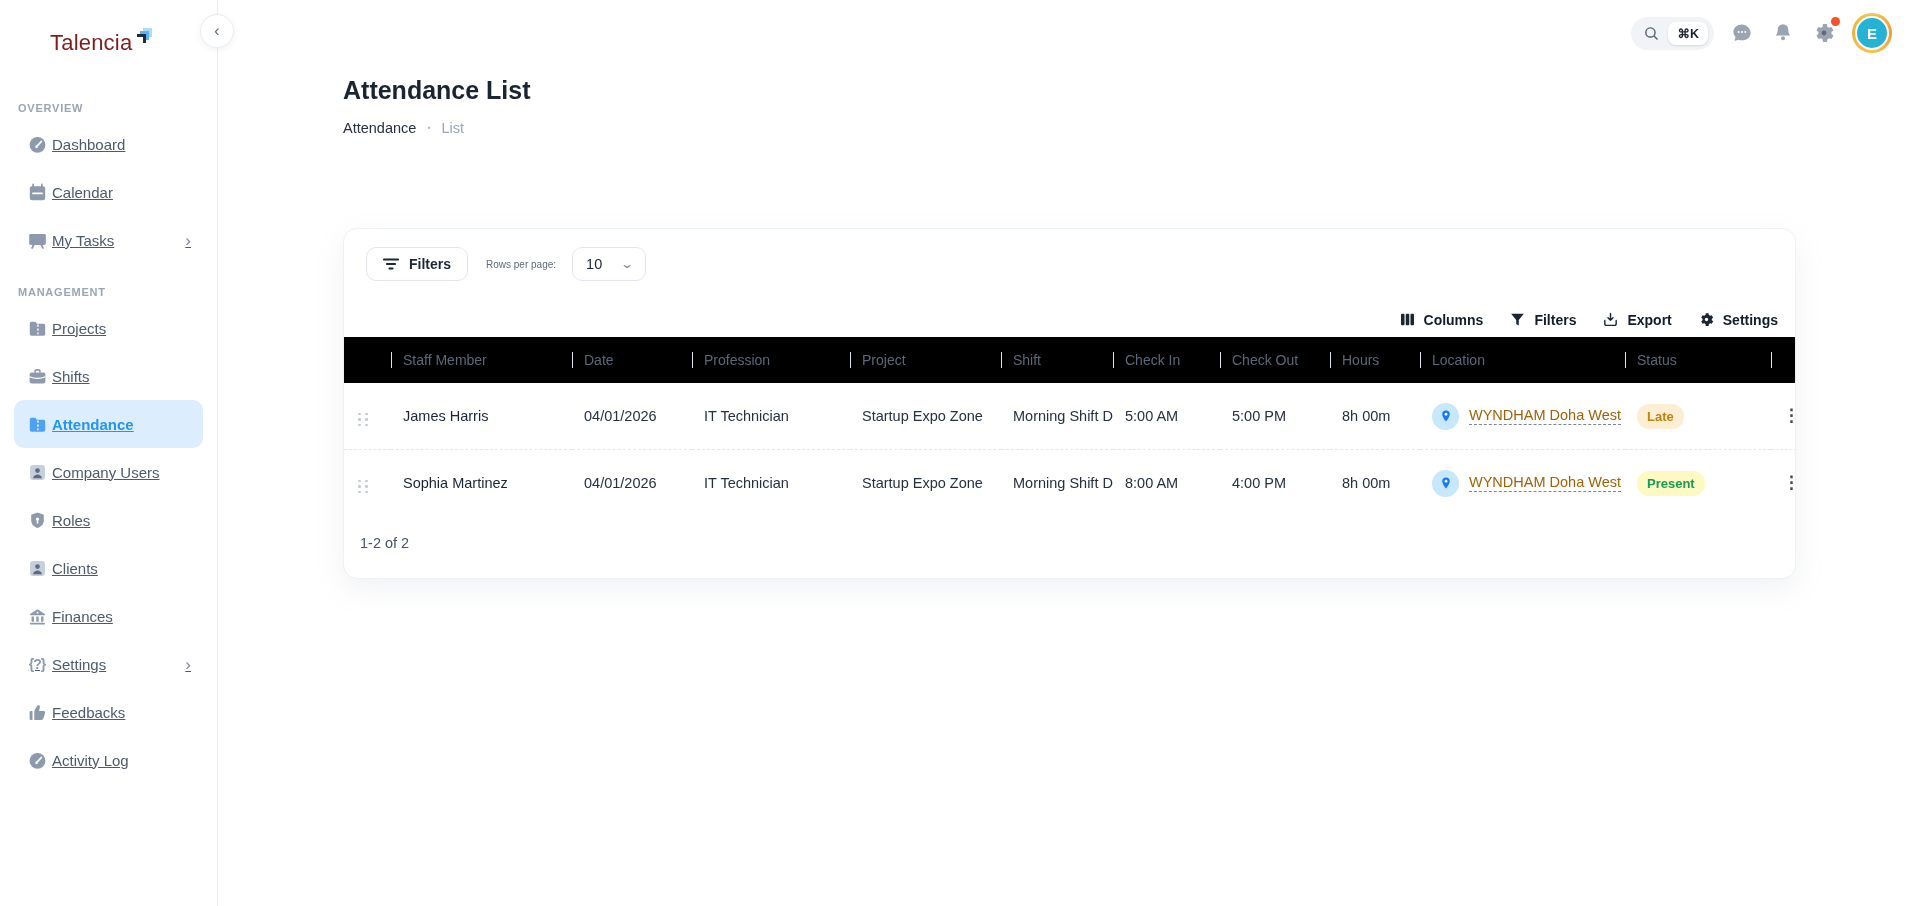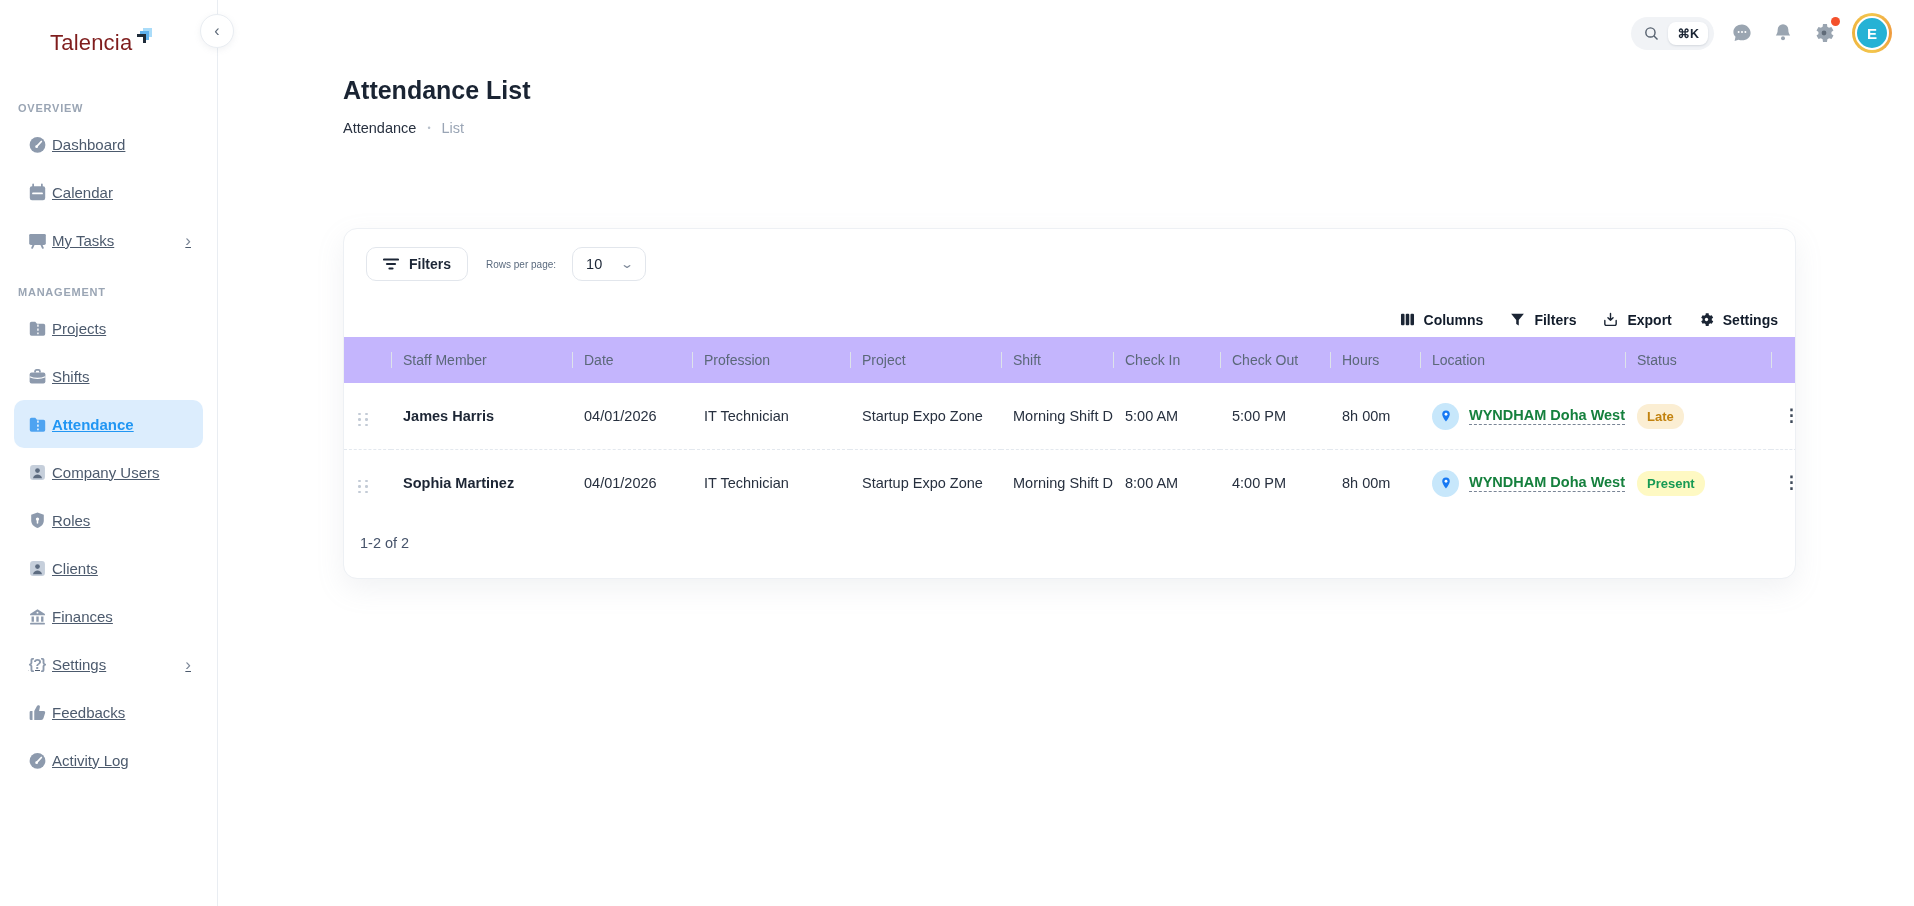--- a/index.html
+++ b/index.html
@@ -68,35 +68,35 @@
     padding:8px 13px; font-size:14.5px; color:#1d2737; cursor:pointer; }
   .select-box .sel-chev { color:#7d8898; font-size:12px; transform:scaleX(1.4); }
 
   .table-toolbar { display:flex; justify-content:flex-end; align-items:center; gap:26px;
     margin-top:30px; padding:0 17px 9px; }
   .tb-btn { display:flex; align-items:center; gap:8px; font-size:14px; font-weight:700; color:#121c2b; cursor:pointer; }
   .tb-btn svg { width:17px; height:17px; fill:#1b2534; }
   .tb-btn svg.stroke { fill:none; stroke:#1b2534; stroke-width:2; stroke-linecap:round; stroke-linejoin:round; }
 
   table { width:100%; border-collapse:collapse; table-layout:fixed; }
-  thead tr { background:#c4b5fd; }
+  thead tr { background:#000000; }
   th { font-size:14px; font-weight:500; color:#5b6879; text-align:left; padding:15px 12px;
     position:relative; white-space:nowrap; overflow:hidden; }
   th.sep:before { content:''; position:absolute; left:0; top:50%; transform:translateY(-50%);
     width:1px; height:16px; background:#dde3ea; }
   td { padding:19px 12px; font-size:14.5px; color:#27303f; white-space:nowrap; overflow:hidden; vertical-align:middle; }
   tr.row-sep td { border-bottom:1px dashed #e3e8ee; }
-  .name { font-weight:700; color:#1c2534; }
+  .name { font-weight:400; color:#1c2534; }
   .drag-handle { display:inline-grid; grid-template-columns:repeat(2,4px); gap:3px 3px; cursor:grab; padding:4px 2px; }
   .drag-handle i { width:2.5px; height:2.5px; border-radius:50%; background:#c3cbd6; }
   .loc { display:flex; align-items:center; gap:10px; }
   .pin-badge { width:27px; height:27px; border-radius:50%; background:#c7e7fb; display:flex;
     align-items:center; justify-content:center; flex-shrink:0; }
   .pin-badge svg { width:14px; height:14px; fill:#1779f3; }
-  .loc-link { color:#15803d; border-bottom:1.5px dashed #7a8596; padding-bottom:1px; cursor:pointer;font-weight:bold; }
+  .loc-link { color:#a16207; border-bottom:1.5px dashed #7a8596; padding-bottom:1px; cursor:pointer; }
   .badge { display:inline-block; border-radius:12px; padding:5px 10px; font-size:13px; font-weight:700; }
   .badge.late { background:#fbeed3; color:#c2820e; }
   .badge.present { background:#fef9c3; color:#169a54; }
   .kebab { color:#3f4a5a; font-size:17px; font-weight:700; letter-spacing:0; cursor:pointer; line-height:.55; text-align:right; }
   .card-footer { padding:19px 16px 27px; font-size:14.5px; color:#46536a; }
 </style>
 </head>
 <body>
 
 <div class="app">

